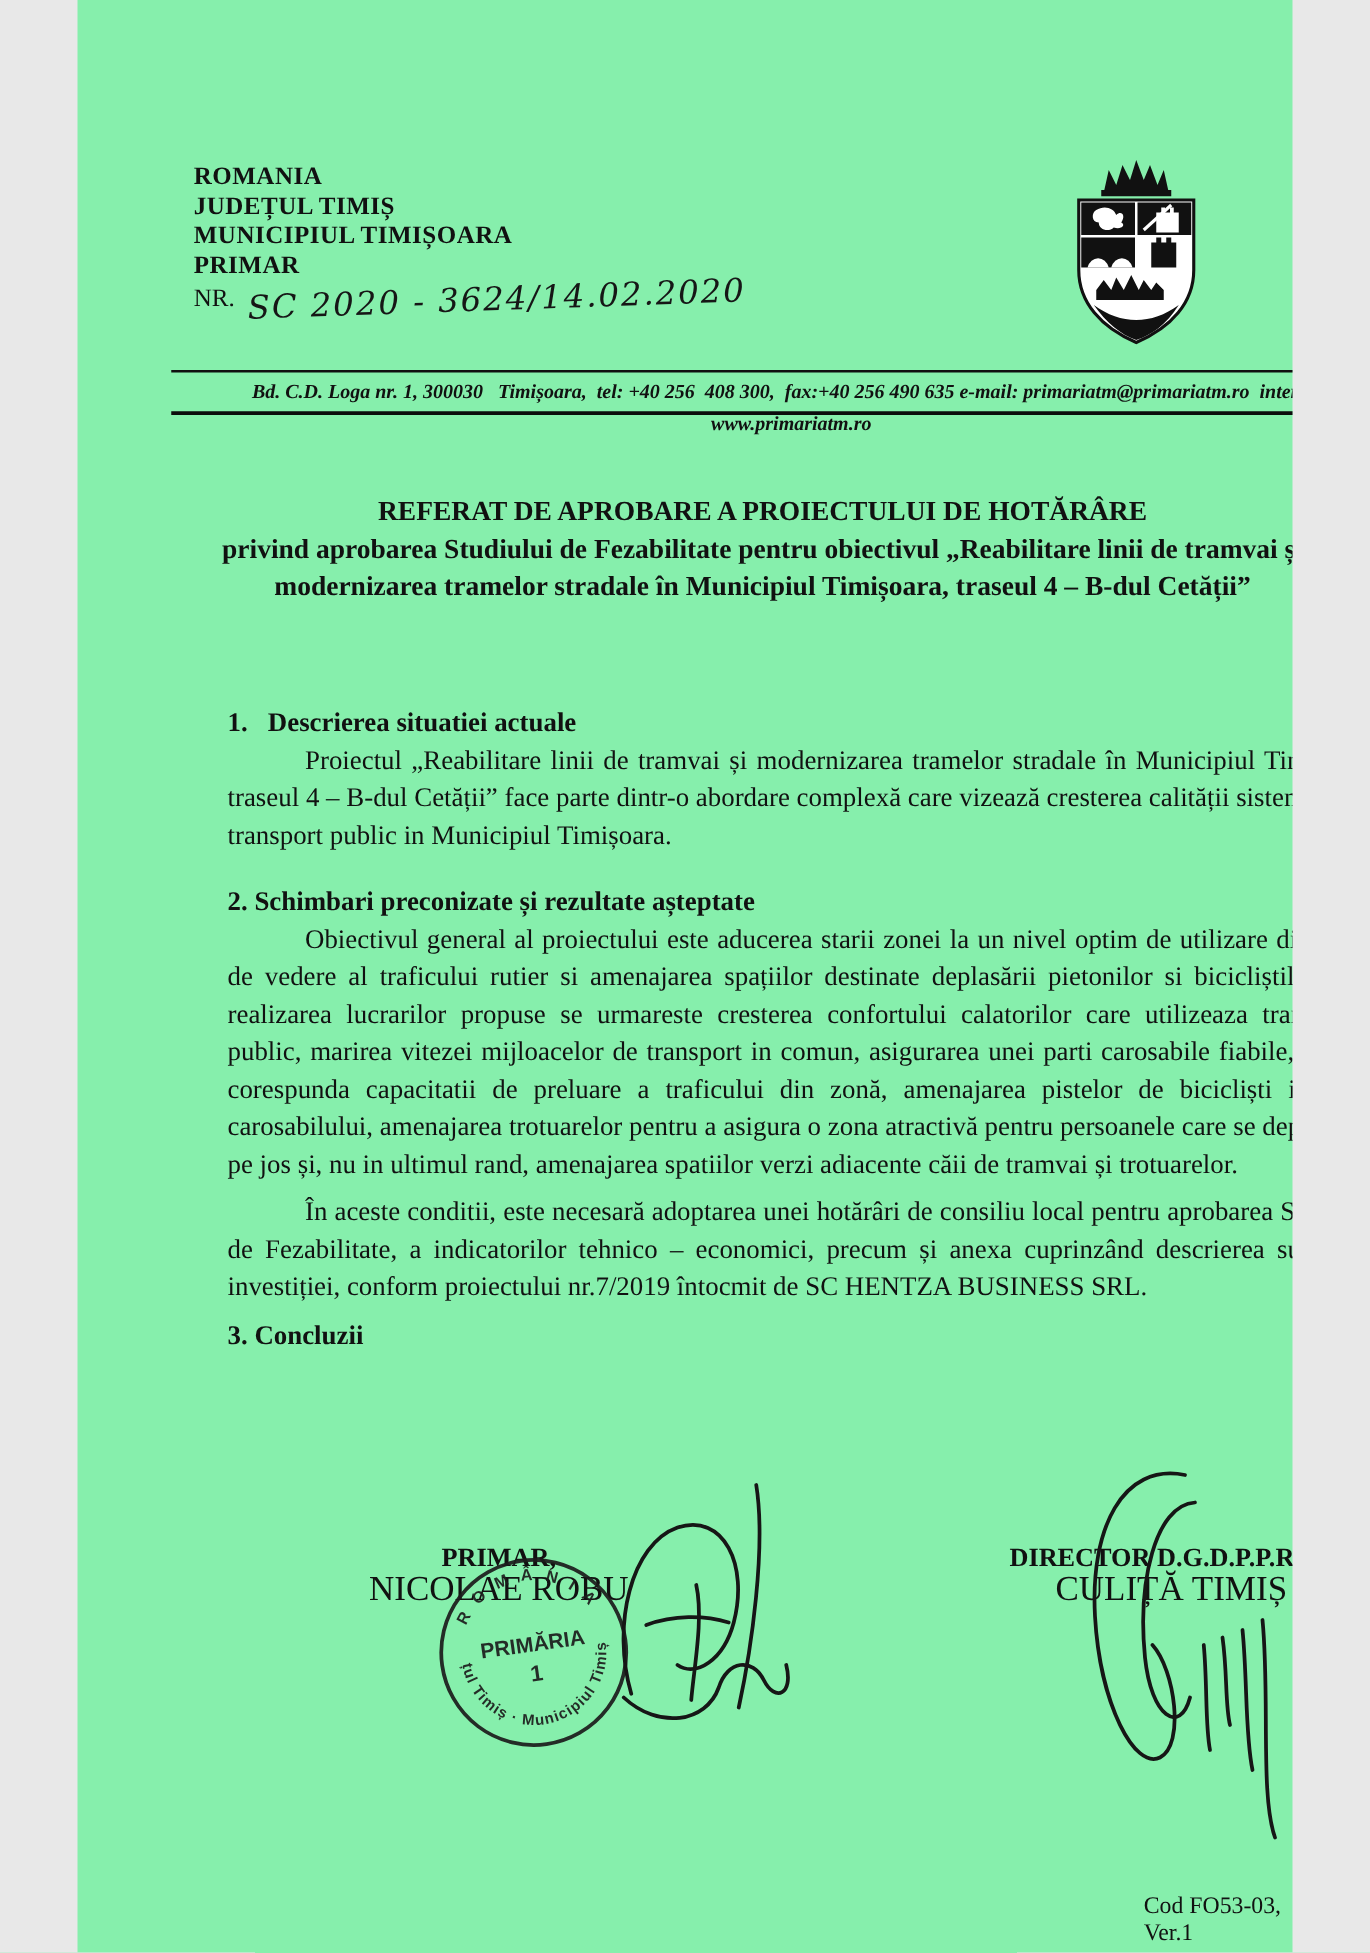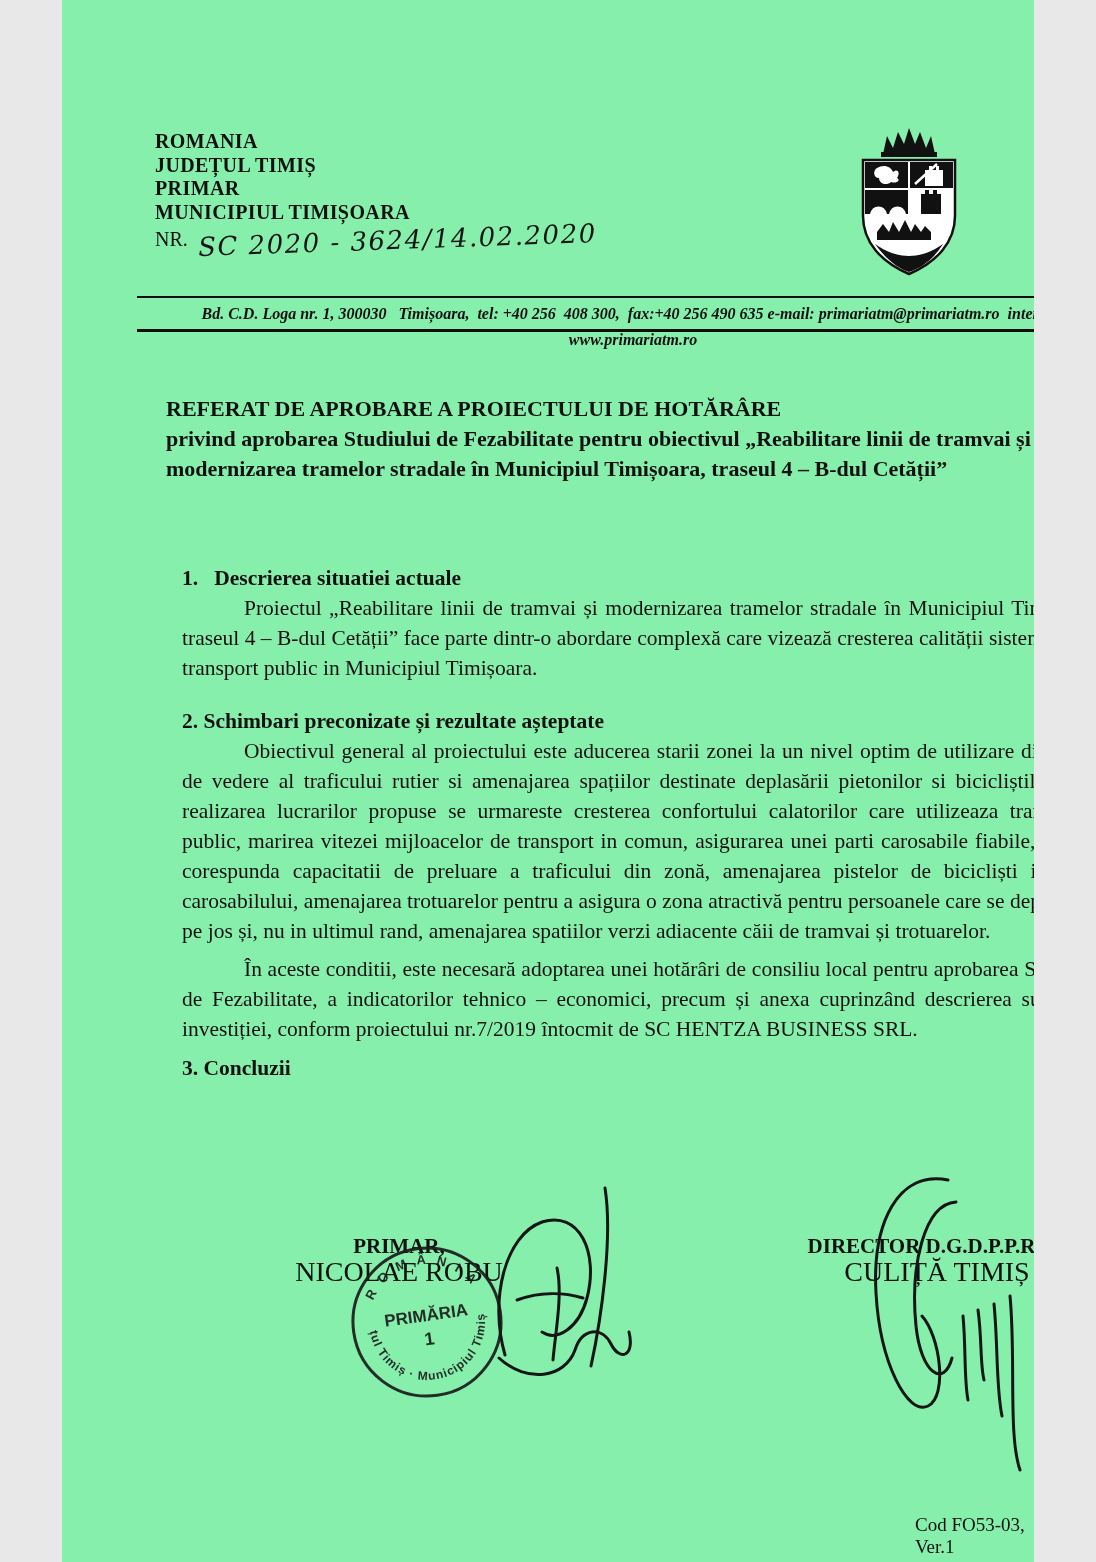--- a/index.html
+++ b/index.html
@@ -19,21 +19,21 @@
   
   .crest{position:absolute;left:795px;top:124px;width:104px;height:154px;}
   
   .rule-thin{position:absolute;left:75px;top:296px;width:992px;border-top:2px solid #101010;}
   .contact-line{
     position:absolute;left:75px;top:301px;width:992px;text-align:center;
     font-weight:bold;font-style:italic;font-size:16px;line-height:26px;white-space:pre-wrap;
   }
   .rule-thick{position:absolute;left:75px;top:329px;width:992px;border-top:3px solid #0c0c0c;}
   
-  .doc-title{position:absolute;left:104px;top:394px;width:888px;text-align:left;
+  .doc-title{position:absolute;left:104px;top:394px;width:888px;text-align:center;
     font-weight:bold;font-size:22px;line-height:30px;}
   
   .content{position:absolute;left:120px;top:563px;width:921px;font-size:21.5px;line-height:30px;text-align:justify;}
   .sec-h{font-weight:bold;white-space:pre-wrap;margin:0;font-size:21.5px;}
   .sec-h.h2{margin-top:23px;}
   .sec-h.h3{margin-top:9px;}
   .para{margin:0;text-indent:62px;}
   .para.cont{margin-top:8px;}
   
   .sig-left{position:absolute;left:222px;top:1233px;width:230px;text-align:center;}
@@ -51,22 +51,22 @@
   .scan-edge{position:absolute;left:1086px;top:0;height:1562px;width:0;border-left:2px dashed #6f6f6f;opacity:.55;}
 </style>
 </head>
 <body>
 
 <div class="page">
 
   <div class="header-block">
     <div class="header-line">ROMANIA</div>
     <div class="header-line">JUDEȚUL TIMIȘ</div>
+    <div class="header-line">MUNICIPIUL TIMIȘOARA</div>
     <div class="header-line">PRIMAR</div>
-    <div class="header-line">MUNICIPIUL TIMIȘOARA</div>
     <div class="nr-row">
       <span class="nr-label">NR.</span>
       <span class="nr-hand">SC 2020 - 3624/14.02.2020</span>
     </div>
   </div>
 
   <svg class="crest" viewBox="0 0 104 154" aria-hidden="true">
     <path d="M26,30 L30,12 36,24 41,8 47,20 52,4 58,20 63,8 69,24 74,12 78,30 Z" fill="#111"></path>
     <rect x="24" y="28" width="56" height="5" fill="#111"></rect>
     <path d="M6,36 H98 V92 C98,118 80,138 52,150 C24,138 6,118 6,92 Z" fill="#fff" stroke="#111" stroke-width="2.5"></path>

